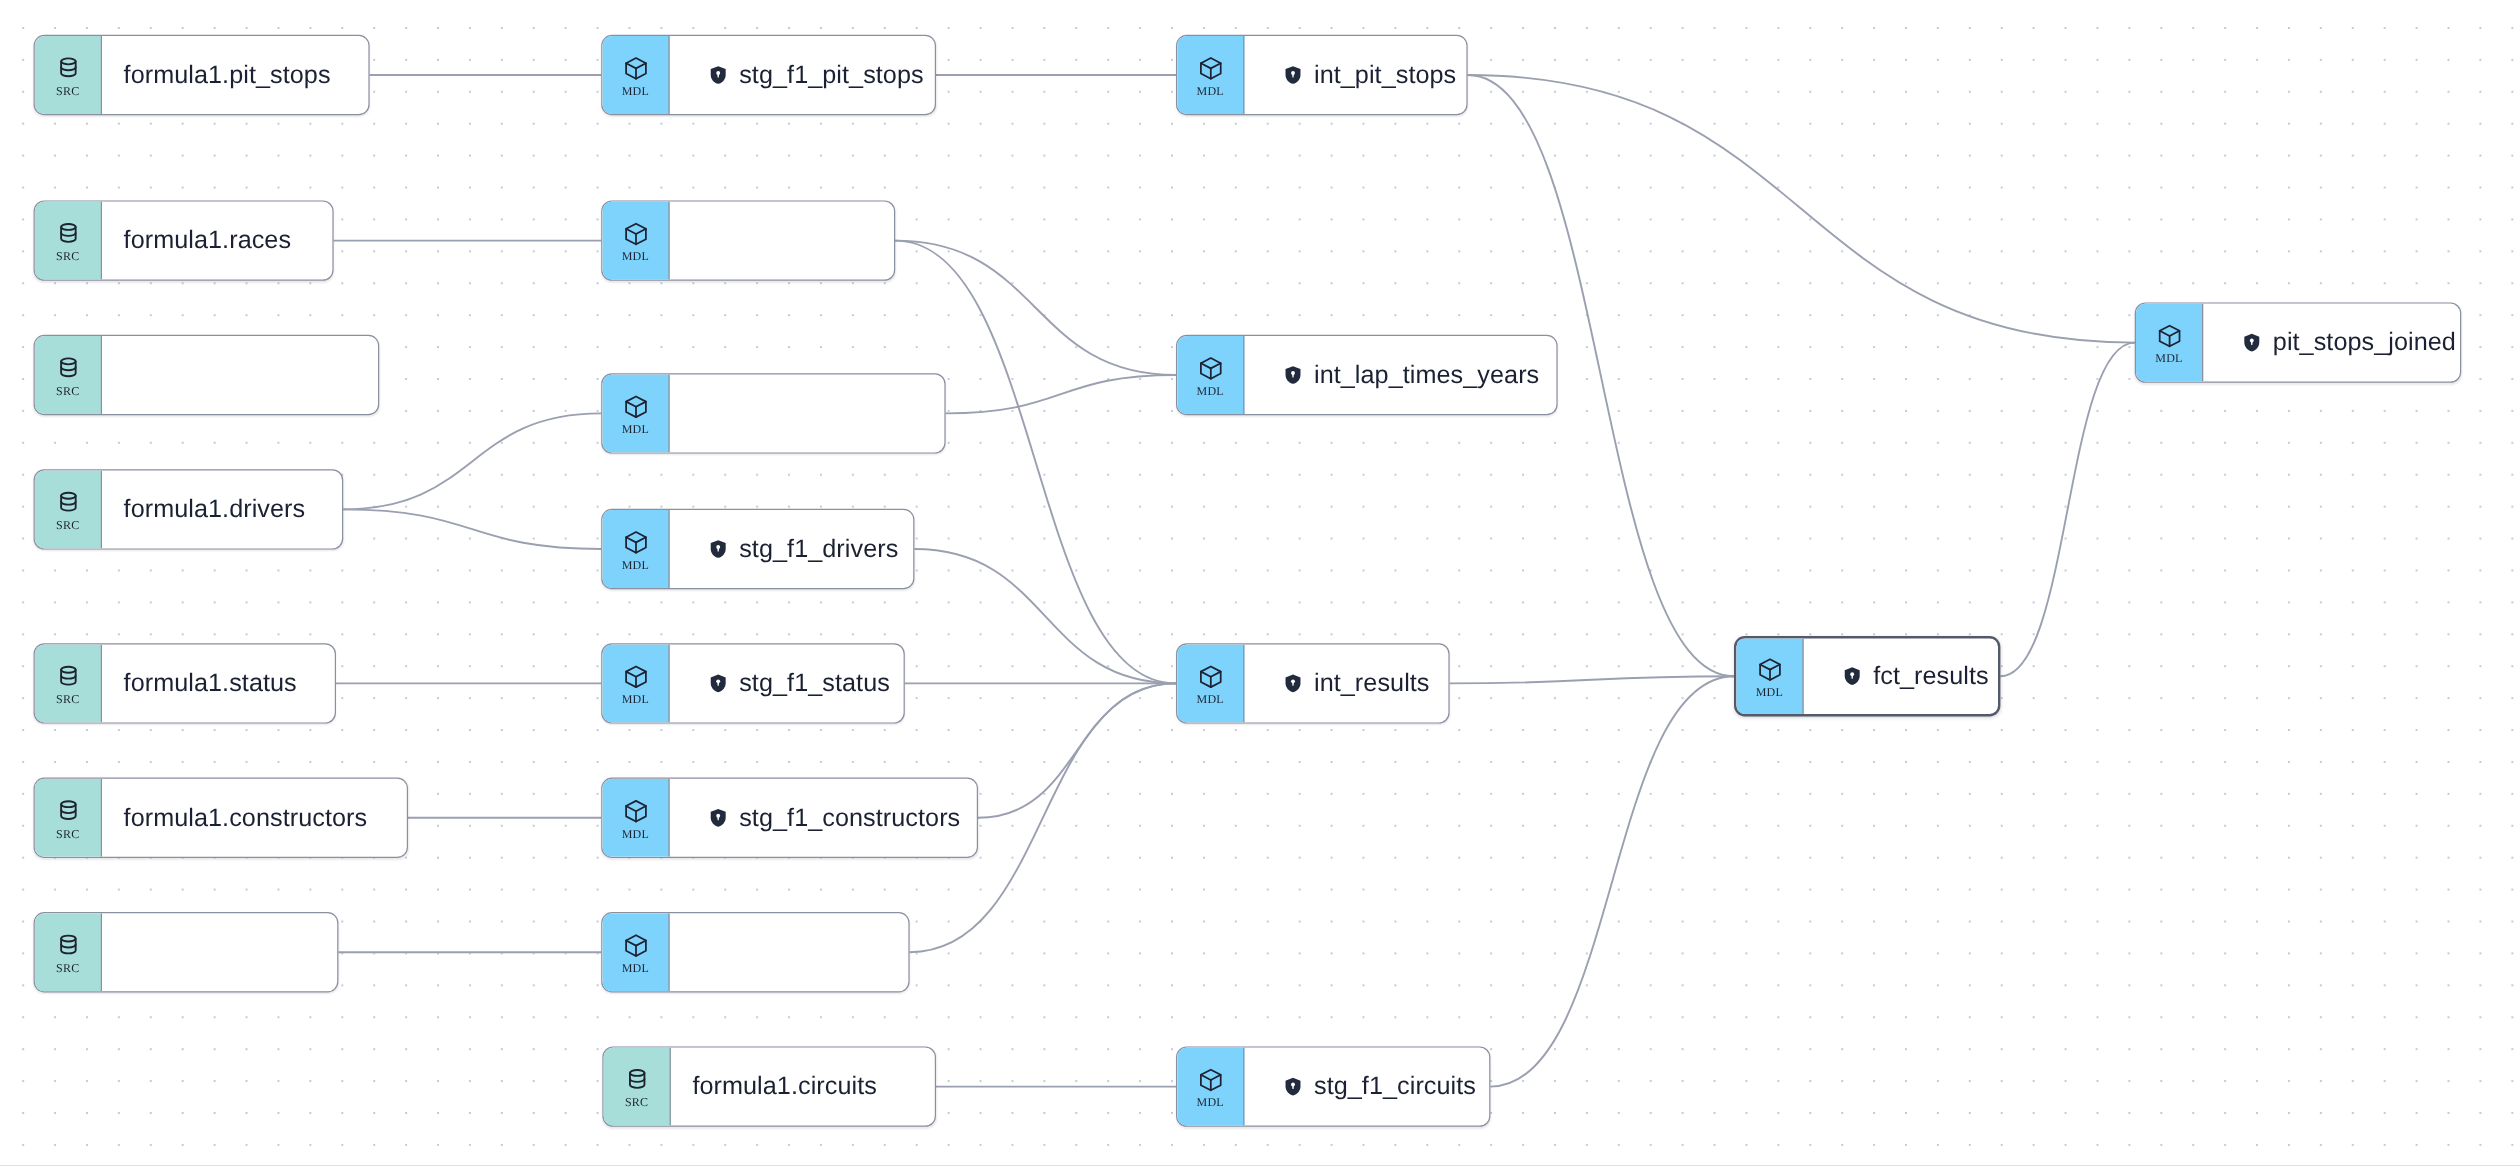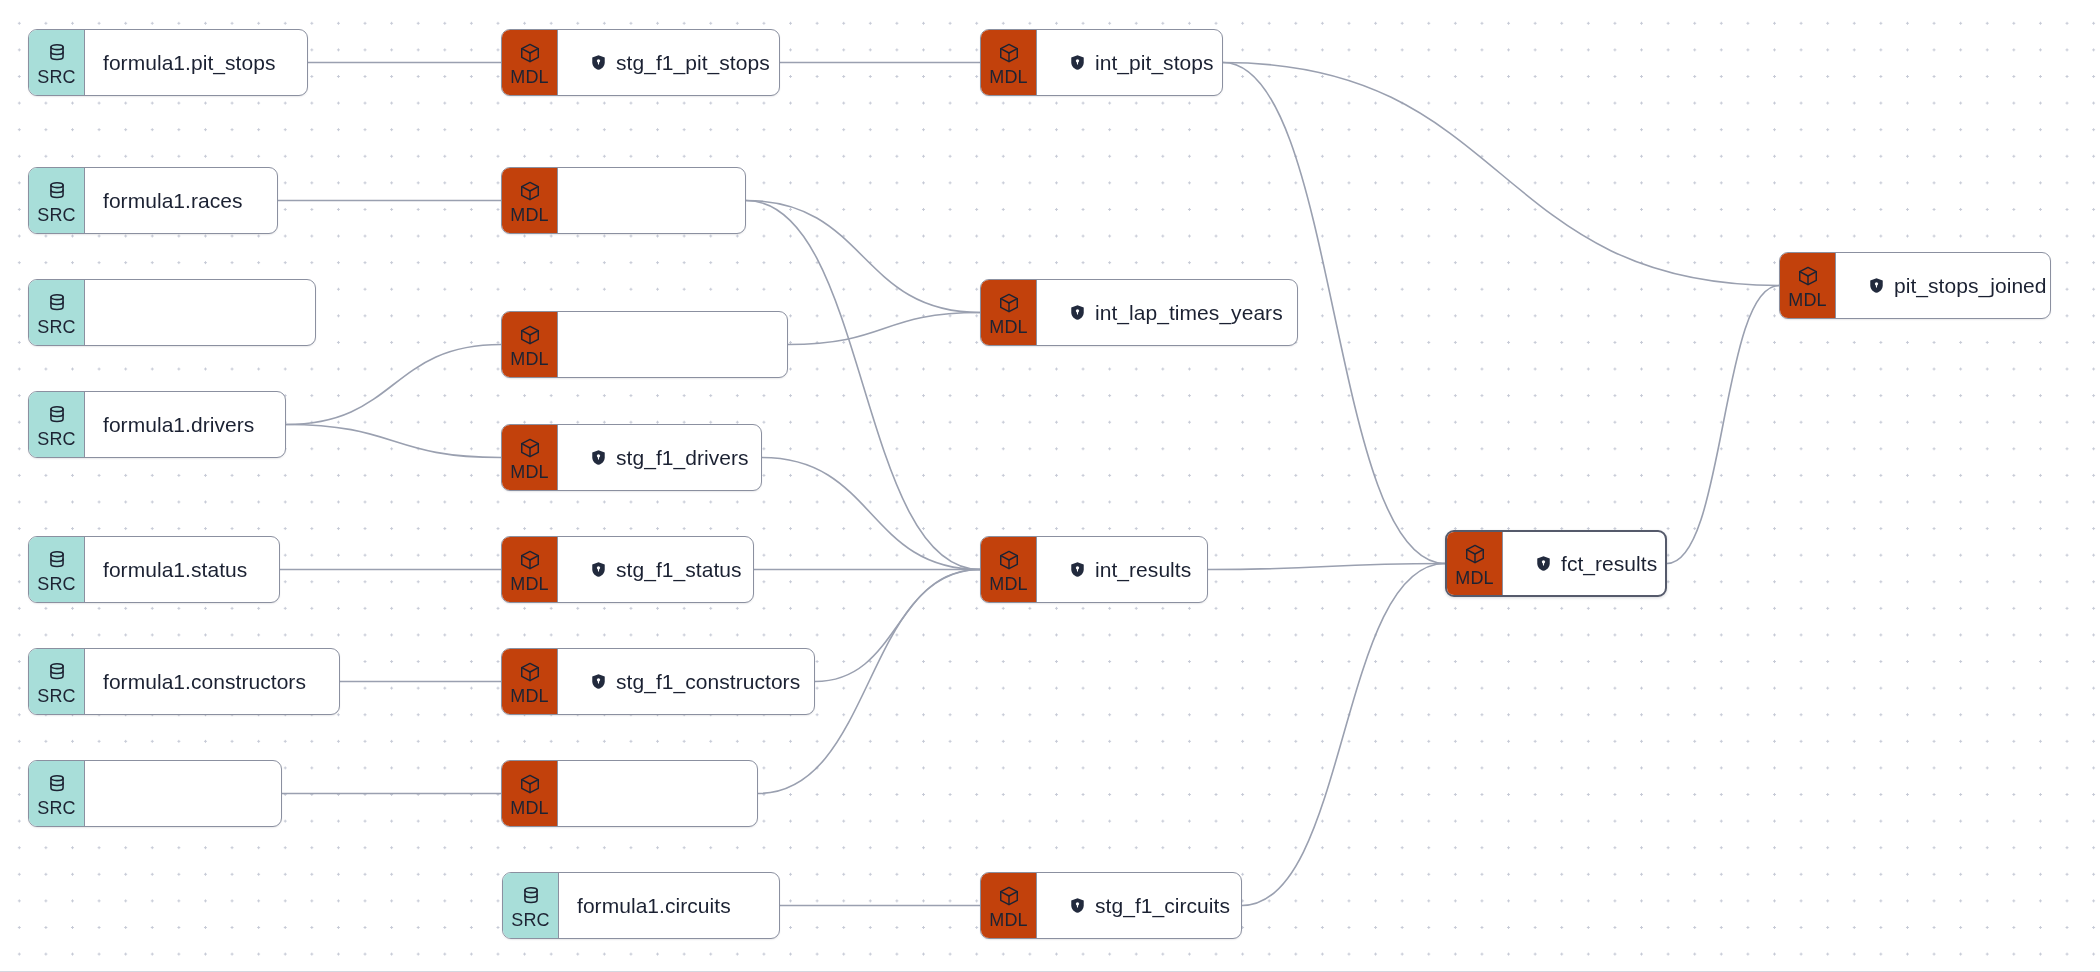--- a/index.html
+++ b/index.html
@@ -62,23 +62,23 @@
     gap: 1px;
     border-right: 1.4px solid #8b90a0;
     font-size: 16px;
     font-weight: 400;
     color: #1d2333;
     letter-spacing: 0.2px;
     line-height: 1;
     padding-top: 2px;
   }
   .badge-src { background: #a8ded9; }
-  .badge-mdl { background: #c2410c; align-items: center; }
+  .badge-mdl { background: #7dd3fc; align-items: center; }
   .badge-glyph { display:block; height: 22px; width: 22px; }
-  .badge-text { margin-top: 3px; font-size: 18px; }
+  .badge-text { margin-top: 3px; font-size: 10px; font-family: Liberation Serif, serif; }
 
   .node-body {
     flex: 1 1 auto;
     display: flex;
     align-items: center;
     gap: 9px;
     padding: 0 20px 0 18px;
     white-space: nowrap;
   }
   .node-body.has-icon { padding-left: 32px; }

